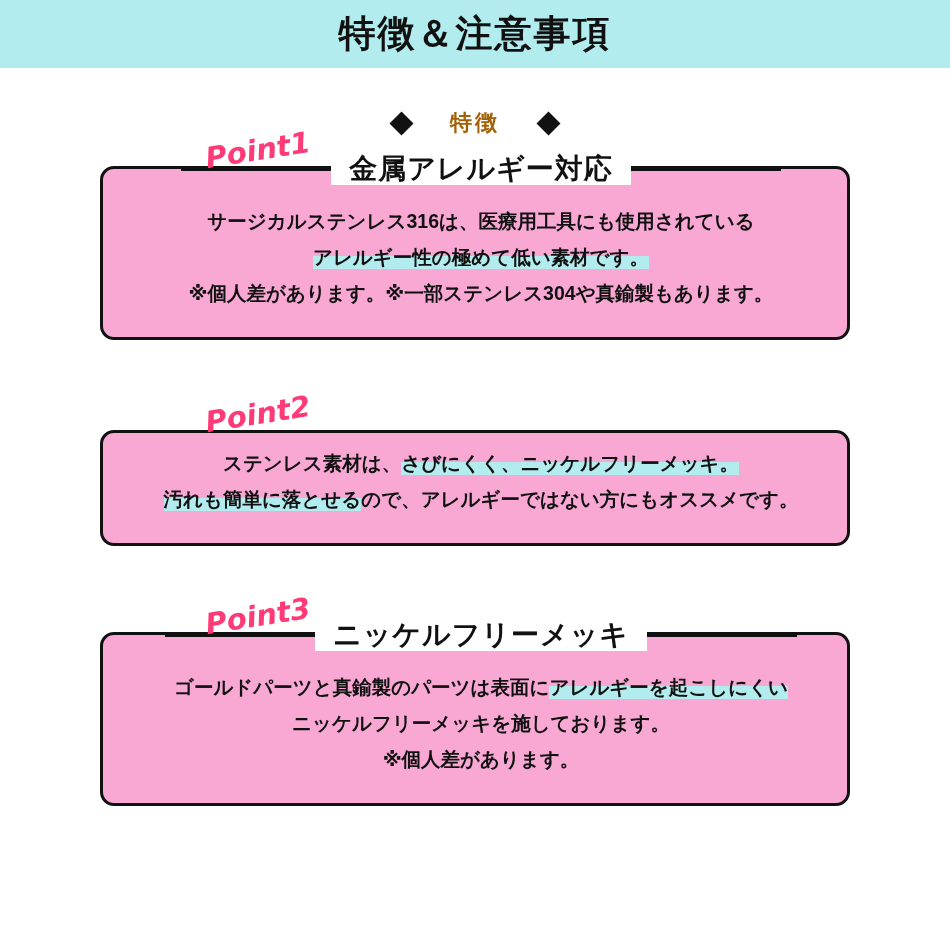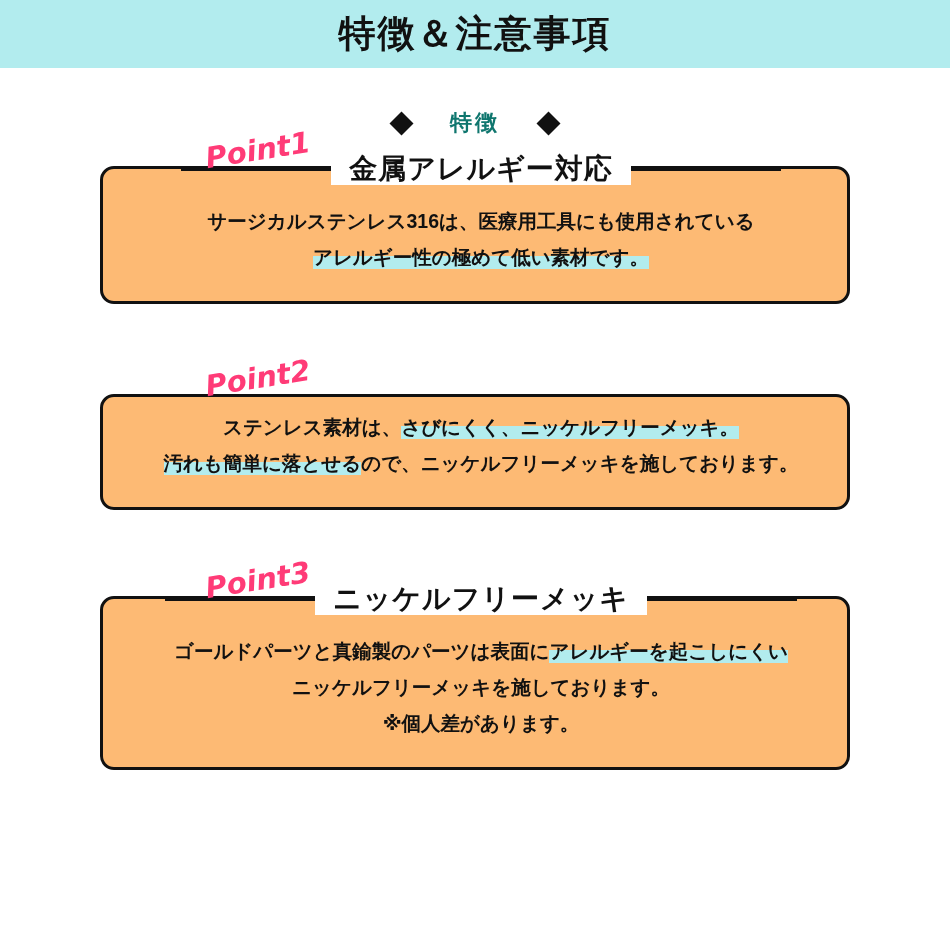--- a/index.html
+++ b/index.html
@@ -46,21 +46,21 @@
     width: 17px;
     height: 17px;
     background: #111111;
     transform: rotate(45deg);
     display: inline-block;
   }
   .section-heading-text {
     font-size: 22px;
     font-weight: bold;
     letter-spacing: 3px;
-    color: #0f766e;
+    color: #a16207;
   }
 
   
   .points {
     margin-top: 28px;
   }
   .point-block {
     position: relative;
     width: 750px;
     margin: 0 auto;
@@ -79,21 +79,21 @@
     color: #ff3b77;
     letter-spacing: 0px;
     transform: rotate(-9deg);
     z-index: 3;
     font-family: "DejaVu Sans", sans-serif;
   }
 
   .point-box {
     border: 3px solid #111111;
     border-radius: 14px;
-    background: #fdba74;
+    background: #f9a8d4;
     box-sizing: border-box;
     padding: 0 0 26px 12px;
     position: relative;
   }
 
   .box-title-row {
     display: flex;
     align-items: center;
     justify-content: center;
     margin-top: -16px;
@@ -153,30 +153,31 @@
     <div class="point-badge">Point1</div>
     <div class="point-box">
       <div class="box-title-row">
         <span class="rule"></span>
         <span class="box-title">金属アレルギー対応</span>
         <span class="rule"></span>
       </div>
       <div class="box-body">
         <p><span>サージカルステンレス316は、医療用工具にも使用されている</span></p>
         <p><span class="hl">アレルギー性の極めて低い素材です。</span></p>
+        <p><span>※個人差があります。※一部ステンレス304や真鍮製もあります。</span></p>
       </div>
     </div>
   </div>
 
   <div class="point-block p2">
     <div class="point-badge">Point2</div>
     <div class="point-box">
       <div class="box-body">
         <p><span>ステンレス素材は、</span><span class="hl">さびにくく、ニッケルフリーメッキ。</span></p>
-        <p><span class="hl">汚れも簡単に落とせる</span><span>ので、ニッケルフリーメッキを施しております。</span></p>
+        <p><span class="hl">汚れも簡単に落とせる</span><span>ので、アレルギーではない方にもオススメです。</span></p>
       </div>
     </div>
   </div>
 
   <div class="point-block p3">
     <div class="point-badge">Point3</div>
     <div class="point-box">
       <div class="box-title-row">
         <span class="rule"></span>
         <span class="box-title">ニッケルフリーメッキ</span>

